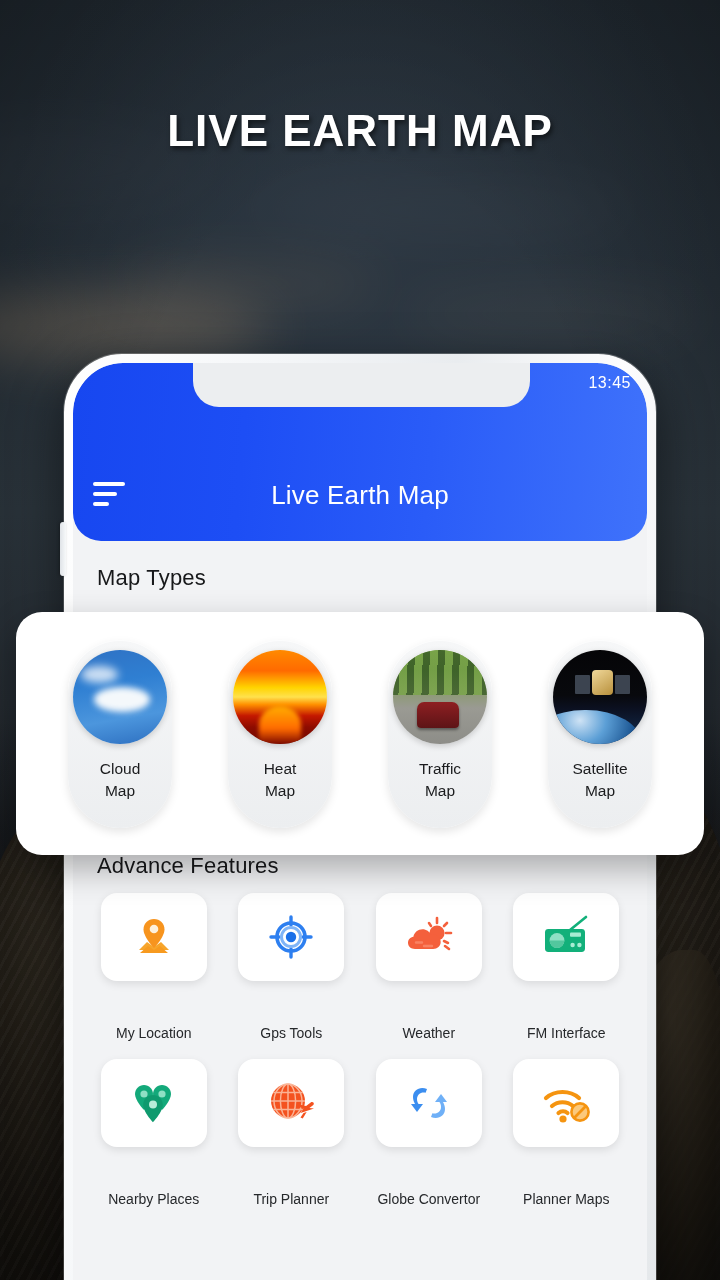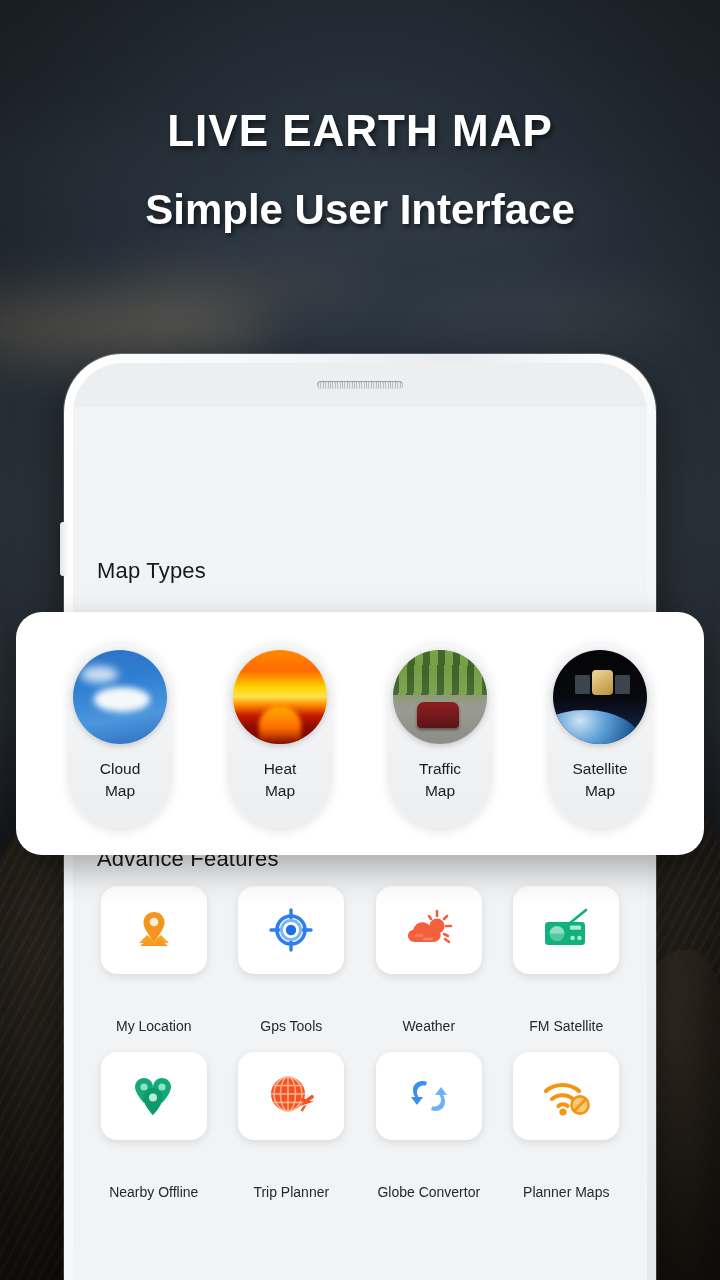--- a/index.html
+++ b/index.html
@@ -131,21 +131,21 @@
   .menu-btn i:nth-child(1){ width:32px; }
   .menu-btn i:nth-child(2){ width:24px; }
   .menu-btn i:nth-child(3){ width:16px; }
   .appbar-title {
     position:absolute; left:0; right:0; bottom:30px; text-align:center;
     color:#fff; font-size:26px; letter-spacing:.2px;
   }
 
   
   .content { position:absolute; left:0; right:0; top:178px; bottom:0; }
-  .section-title { font-size:22px; color:#17181a; padding:17px 0 0 24px; letter-spacing:.2px; }
+  .section-title { font-size:22px; color:#17181a; padding:24px 0 0 24px; letter-spacing:.2px; }
   .section-title.adv { padding-top:26px; }
 
   
   #maptypes-card {
     position:absolute; z-index:9;
     left:16px; top:612px; width:688px; height:243px;
     background:#fff; border-radius:26px;
     box-shadow:0 14px 34px rgba(0,0,0,.30);
     display:flex; align-items:center; justify-content:space-around;
     padding:1px 24px;
@@ -256,31 +256,40 @@
   <div class="cloud c3"></div>
   <div class="terrain"></div>
   <div class="rockL"></div>
   <div class="rockR"></div>
   <div class="rockR2"></div>
   <div class="vig"></div>
 </div>
 
 <div id="headline">
   <div class="hl1">LIVE EARTH MAP</div>
-  <div class="hl2">Simple User Interface</div>
 </div>
 
 <div id="phone">
   <div class="btn-side"></div>
   <div id="screen">
 
     <div class="notch-strip">
       <div class="speaker"></div>
     </div>
 
+    <div class="appbar">
+      <div class="appbar-cutout"></div>
+      <div class="clock">13:45</div>
+      <div class="menu-btn">
+        <i></i>
+        <i></i>
+        <i></i>
+      </div>
+      <div class="appbar-title">Live Earth Map</div>
+    </div>
 
     <div class="content">
       <div class="section-title">Map Types</div>
 
       <div class="spacer-maptypes"></div>
 
       <div class="section-title adv">Advance Features</div>
 
       <div class="feat-grid">
 
@@ -337,35 +346,35 @@
             <svg width="52" height="50" viewBox="0 0 52 50">
               <line x1="30" y1="18" x2="46" y2="5" stroke="#12b07a" stroke-width="2.6" stroke-linecap="round"></line>
               <rect x="5" y="17" width="40" height="23" rx="3.4" fill="#12b07a"></rect>
               <circle cx="17" cy="28.5" r="7.4" fill="#8fe0c4"></circle>
               <path d="M9.6 28.5h14.8a7.4 7.4 0 0 1-14.8 0z" fill="#53c79e"></path>
               <rect x="30" y="20.5" width="11" height="4.2" rx="1" fill="#a9ecd3"></rect>
               <circle cx="32.6" cy="33" r="2.2" fill="#a9ecd3"></circle>
               <circle cx="39.4" cy="33" r="2.2" fill="#a9ecd3"></circle>
             </svg>
           </div>
-          <div class="feat-label">FM Satellite</div>
+          <div class="feat-label">FM Interface</div>
         </div>
 
         <div class="feat-cell">
           <div class="feat-tile">
             <svg width="52" height="50" viewBox="0 0 52 50">
               <path d="M16 7c-5 0-9 4-9 9 0 6.6 9 16 9 16s9-9.4 9-16c0-5-4-9-9-9z" fill="#13a97a"></path>
               <circle cx="16" cy="16" r="3.6" fill="#8fe0c4"></circle>
               <path d="M34 7c-5 0-9 4-9 9 0 6.6 9 16 9 16s9-9.4 9-16c0-5-4-9-9-9z" fill="#13a97a"></path>
               <circle cx="34" cy="16" r="3.6" fill="#8fe0c4"></circle>
               <path d="M25 17c-5.4 0-9.8 4.4-9.8 9.8 0 7.2 9.8 17.4 9.8 17.4s9.8-10.2 9.8-17.4c0-5.4-4.4-9.8-9.8-9.8z" fill="#0f9a6e"></path>
               <circle cx="25" cy="26.6" r="4" fill="#b8ecd8"></circle>
             </svg>
           </div>
-          <div class="feat-label">Nearby Offline</div>
+          <div class="feat-label">Nearby Places</div>
         </div>
 
         <div class="feat-cell">
           <div class="feat-tile">
             <svg width="52" height="50" viewBox="0 0 52 50">
               <circle cx="23" cy="23" r="17" fill="#f4521f"></circle>
               <g stroke="#fbb99c" stroke-width="1.5" fill="none" opacity=".95">
                 <ellipse cx="23" cy="23" rx="7.6" ry="17"></ellipse>
                 <ellipse cx="23" cy="23" rx="14" ry="17"></ellipse>
                 <line x1="23" y1="6" x2="23" y2="40"></line>

